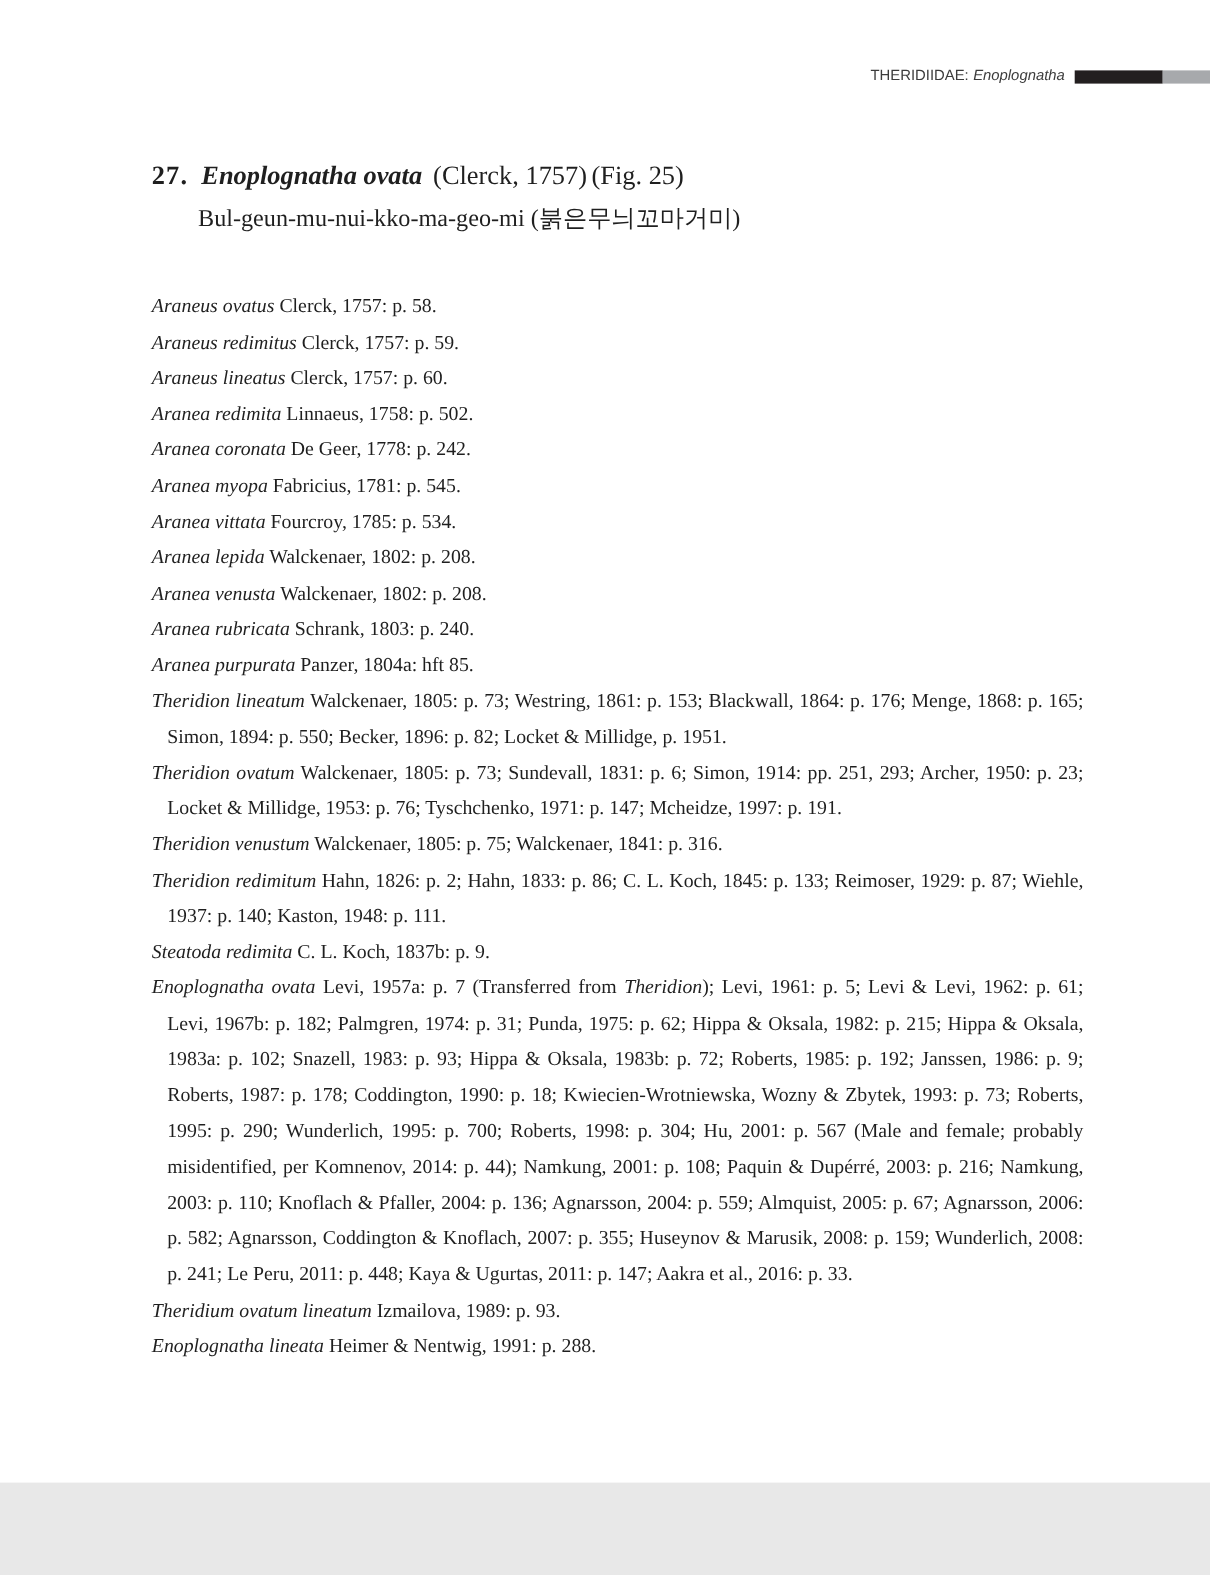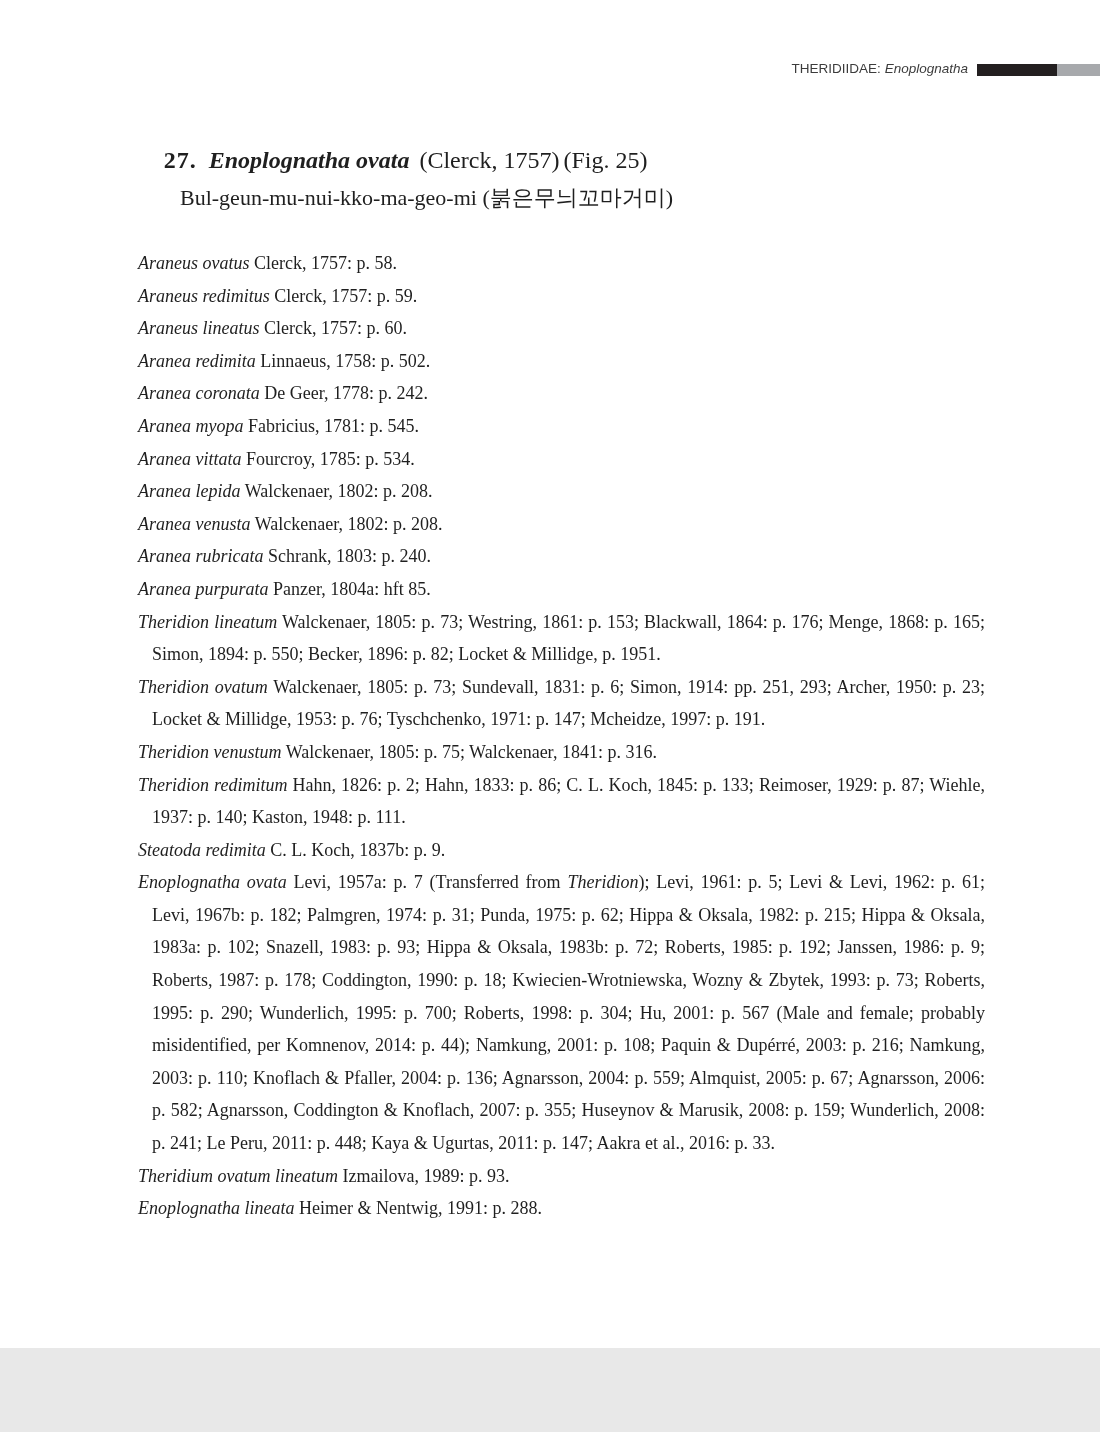--- a/index.html
+++ b/index.html
@@ -23,39 +23,39 @@
     font-size: 13.5px;
     color: #3c3c3c;
     white-space: nowrap;
   }
   .rh-genus { font-style: italic; margin-left: 4px; }
   .bar { position: absolute; top: 64px; height: 12px; }
   .bar-black { left: 977px; width: 80px; background: #231f20; }
   .bar-gray  { left: 1057px; width: 43px; background: #a7a9ac; }
 
   
-  .species-heading { position: absolute; left: 138px; top: 147px; text-align: center; }
+  .species-heading { position: absolute; left: 138px; top: 147px; }
   .title-line { font-size: 24px; font-weight: bold; white-space: nowrap; }
   .t-num  { margin-right: 12px; letter-spacing: 1px; }
   .t-name { font-style: italic; margin-right: 4px; }
   .t-auth { font-weight: normal; margin-right: 4px; }
   .t-fig  { font-weight: normal; }
   .korean-line {
     margin-top: 9px;
     margin-left: 42px;
     font-size: 22px;
     font-weight: normal;
     white-space: nowrap;
   }
 
   
   .synonymy {
     position: absolute;
     left: 138px;
-    top: 247px;
+    top: 262px;
     width: 847px;
     font-family: Liberation Serif, serif;
   }
   .entry {
     margin: 0;
     font-size: 18px;
     line-height: 32.6px;
     text-align: justify;
     padding-left: 14px;
     text-indent: -14px;

